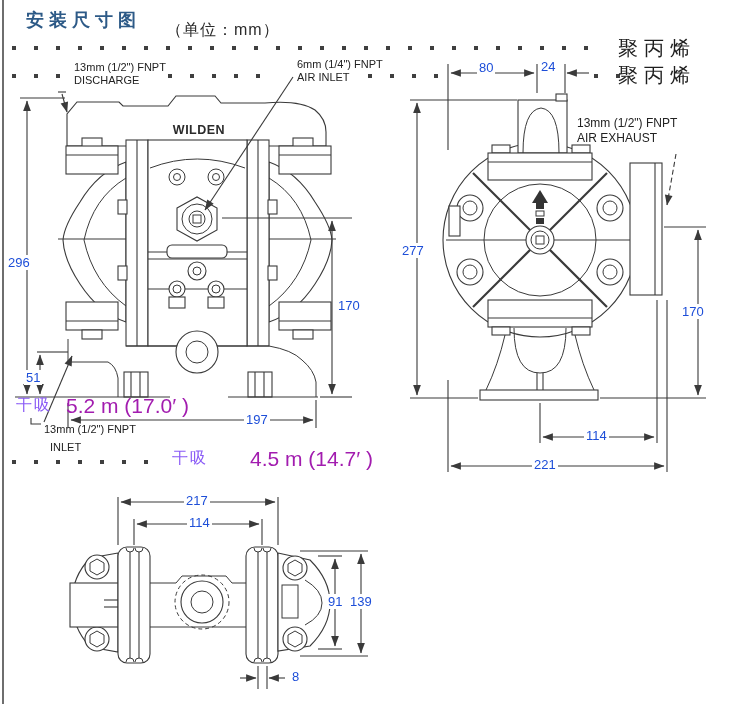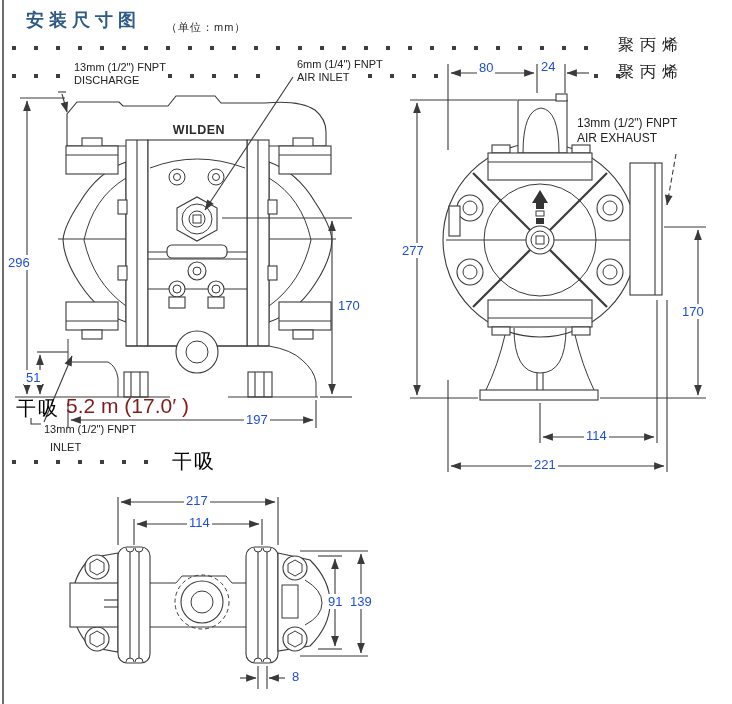--- a/index.html
+++ b/index.html
@@ -2,27 +2,27 @@
 <html><head>
 <meta charset="utf-8">
 <style>
   html,body{margin:0;padding:0;background:#fff}
   .page{position:relative;width:732px;height:704px;background:#fff;overflow:hidden;
         font-family:"Liberation Sans",sans-serif;color:#2b2b2b}
   svg.draw{position:absolute;left:0;top:0;width:732px;height:704px}
   .t{position:absolute;white-space:nowrap;color:#262626}
   .title-main{font-size:18px;letter-spacing:5px;color:#2d5a87;
               font-family:"Liberation Serif","DejaVu Serif",serif;font-weight:600}
-  .unit{font-size:11px;color:#2b2b2b;letter-spacing:1px}
-  .cjk{font-size:16px;letter-spacing:6px;color:#1e1e1e}
+  .unit{font-size:16px;color:#2b2b2b;letter-spacing:1px}
+  .cjk{font-size:20px;letter-spacing:6px;color:#1e1e1e}
   .lbl{font-size:11px;line-height:13px;color:#222}
   .lbl12{font-size:12px;line-height:15px;color:#222}
   .dim{font-size:13px;background:#fff;padding:0 2px;color:#1d4ed8}
-  .big{font-size:21px;color:#7f1d1d}
-  .cjk-s{font-size:20px;color:#000000;letter-spacing:2px}
+  .big{font-size:21px;color:#a21caf}
+  .cjk-s{font-size:16px;color:#8b5cf6;letter-spacing:2px}
   .dots{position:absolute;height:4px;
         background-image:repeating-linear-gradient(to right,#3f3f3f 0,#3f3f3f 4px,transparent 4px,transparent 22px)}
   .ln{stroke:#3a3a3a;stroke-width:1.1;fill:none}
   .w{stroke:#3a3a3a;stroke-width:1.1;fill:#fff}
   .thin{stroke:#3a3a3a;stroke-width:1;fill:none}
 </style>
 </head>
 <body>
 
 <div class="page">
@@ -297,20 +297,21 @@
   <div class="t dim" style="left:477px;top:60px">80</div>
   <div class="t dim" style="left:539px;top:59px">24</div>
   <div class="t dim" style="left:400px;top:243px">277</div>
   <div class="t dim" style="left:680px;top:304px">170</div>
   <div class="t dim" style="left:584px;top:428px">114</div>
   <div class="t dim" style="left:532px;top:457px">221</div>
 
   <div class="t cjk-s" style="left:16px;top:395px">干吸</div>
   <div class="t big" style="left:66px;top:394px">5.2 m (17.0′ )</div>
   <div class="t cjk-s" style="left:172px;top:448px">干吸</div>
+  <div class="t big" style="left:250px;top:447px">4.5 m (14.7′ )</div>
 
   <div class="t dim" style="left:184px;top:493px">217</div>
   <div class="t dim" style="left:187px;top:515px">114</div>
   <div class="t dim" style="left:326px;top:594px">91</div>
   <div class="t dim" style="left:348px;top:594px">139</div>
   <div class="t dim" style="left:290px;top:669px">8</div>
 
 </div>
 
 </body></html>

